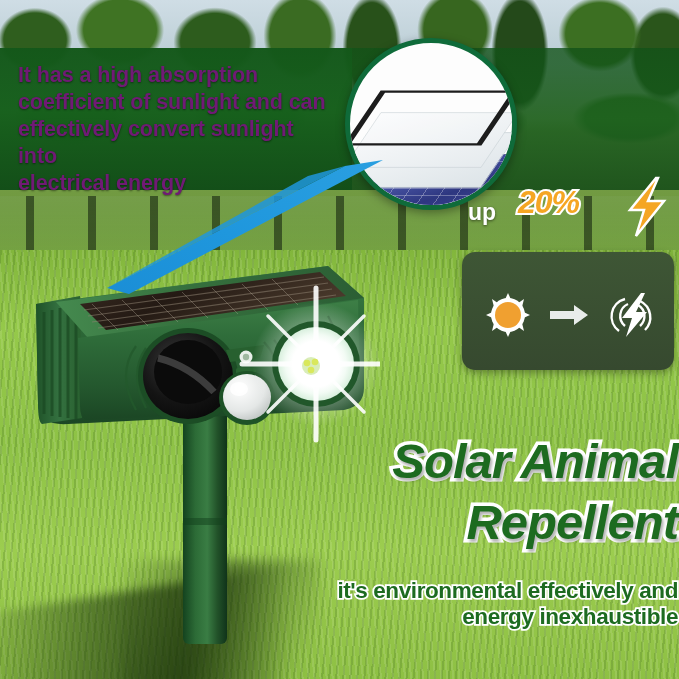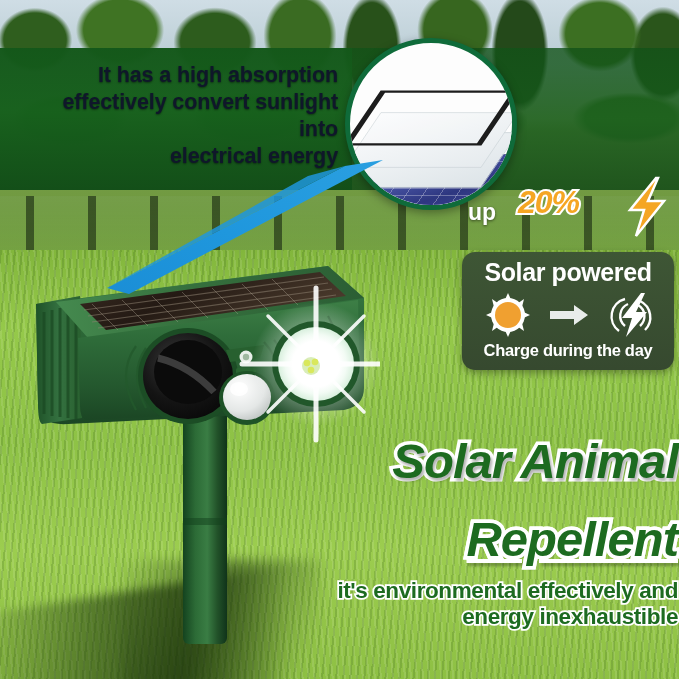--- a/index.html
+++ b/index.html
@@ -69,21 +69,21 @@
   .band{
     position:absolute;left:0;top:48px;width:352px;height:142px;
     background:linear-gradient(180deg,rgba(20,88,26,.90) 0%,rgba(22,96,28,.88) 45%,rgba(18,78,24,.92) 100%);
   }
   .band-wide{
     position:absolute;left:0;top:48px;width:679px;height:142px;
     background:linear-gradient(180deg,rgba(18,82,24,.80) 0%,rgba(20,90,26,.78) 50%,rgba(16,72,22,.84) 100%);
   }
   .headline-top{
     position:absolute;left:18px;top:62px;width:320px;
-    text-align:right;color:#0f172a;font-size:21.5px;line-height:27px;
+    color:#701a75;font-size:21.5px;line-height:27px;
     font-weight:700;letter-spacing:-.1px;
     text-shadow:0 1px 2px rgba(0,0,0,.45);
   }
 
   
   .circle-inset{
     position:absolute;left:345px;top:38px;width:172px;height:172px;
     border-radius:50%;background:#fdfdfd;
     border:5px solid #0f6b3a;
     box-shadow:0 3px 10px rgba(0,0,0,.35);
@@ -157,21 +157,21 @@
 
   
   .title-wrap{position:absolute;left:250px;top:438px;width:428px;z-index:7;}
   .title{
     font-size:49px;font-weight:800;font-style:italic;line-height:.95;
     color:#1d6b20;text-align:right;letter-spacing:-1px;
     -webkit-text-stroke:7px #ffffff;paint-order:stroke fill;
     text-shadow:2px 3px 3px rgba(0,0,0,.30);
     padding-left:42px;
   }
-  .title .l2{display:block;margin-top:31px;text-decoration:underline;}
+  .title .l2{display:block;margin-top:14px;}
   .subtitle{
     position:absolute;left:250px;top:578px;width:428px;z-index:7;
     font-size:22.5px;font-weight:700;line-height:1.16;
     color:#1d6b20;text-align:right;letter-spacing:-.4px;
     -webkit-text-stroke:3.6px #ffffff;paint-order:stroke fill;
   }
 </style>
 </head>
 <body>
 
@@ -181,20 +181,21 @@
   <div class="bg-trees"></div>
   <div class="bg-trunks"></div>
   <div class="bg-grass"></div>
   <div class="grass-shadow"></div>
   <div class="grass-shadow2"></div>
 
   <div class="band-wide"></div>
   <div class="band"></div>
   <div class="headline-top">
     <div>It has a high absorption</div>
+    <div>coefficient of sunlight and can</div>
     <div>effectively convert sunlight into</div>
     <div>electrical energy</div>
   </div>
 
   <svg class="cone" viewBox="0 0 290 140">
     <defs>
       <linearGradient id="cg" x1="1" y1="0" x2="0" y2="1">
         <stop offset="0%" stop-color="#2a9fe0"></stop>
         <stop offset="55%" stop-color="#1f97dd"></stop>
         <stop offset="100%" stop-color="#1b8ed6"></stop>
@@ -232,21 +233,20 @@
       <div class="conv-pct">
         <span>20%</span>
       </div>
       <svg class="bolt1" width="62" height="62" viewBox="0 0 62 62">
         <polygon points="40,2 14,34 28,34 20,60 48,25 32,25 42,2" fill="#F5A623" stroke="#ffffff" stroke-width="2.5"></polygon>
       </svg>
     </div>
   </div>
 
   <div class="sp-panel">
-    <div class="sp-title">Solar powered</div>
     <svg class="sp-icons" viewBox="0 0 212 46">
       <g>
         <g fill="#ffffff">
           <polygon points="46,1 51,12 41,12"></polygon>
             <polygon points="46,45 51,34 41,34"></polygon>
           <polygon points="24,23 35,18 35,28"></polygon>
             <polygon points="68,23 57,18 57,28"></polygon>
           <polygon points="30,7 40,14 33,19"></polygon>
             <polygon points="62,39 52,32 59,27"></polygon>
           <polygon points="62,7 52,14 59,19"></polygon>
@@ -259,21 +259,20 @@
         <polygon points="88,19 112,19 112,13 126,23 112,33 112,27 88,27" fill="#e8ecea"></polygon>
       </g>
       <g fill="none" stroke="#ffffff" stroke-width="2.4">
         <path d="M163 7 A18 18 0 0 0 157 39"></path>
         <path d="M178 9 A18 18 0 0 1 183 38"></path>
         <path d="M166 12 A13 13 0 0 0 163 34"></path>
         <path d="M176 13 A13 13 0 0 1 178 34"></path>
       </g>
       <polygon points="179,1 160,26 170,26 164,45 185,20 174,20 183,1" fill="#ffffff"></polygon>
     </svg>
-    <div class="sp-foot">Charge during the day</div>
   </div>
 
   <svg class="device" viewBox="0 0 352 400">
     <defs>
       <linearGradient id="bodyG" x1="0" y1="0" x2="0" y2="1">
         <stop offset="0%" stop-color="#3d7f46"></stop>
         <stop offset="30%" stop-color="#2f6d3a"></stop>
         <stop offset="75%" stop-color="#23562d"></stop>
         <stop offset="100%" stop-color="#1b4624"></stop>
       </linearGradient>

